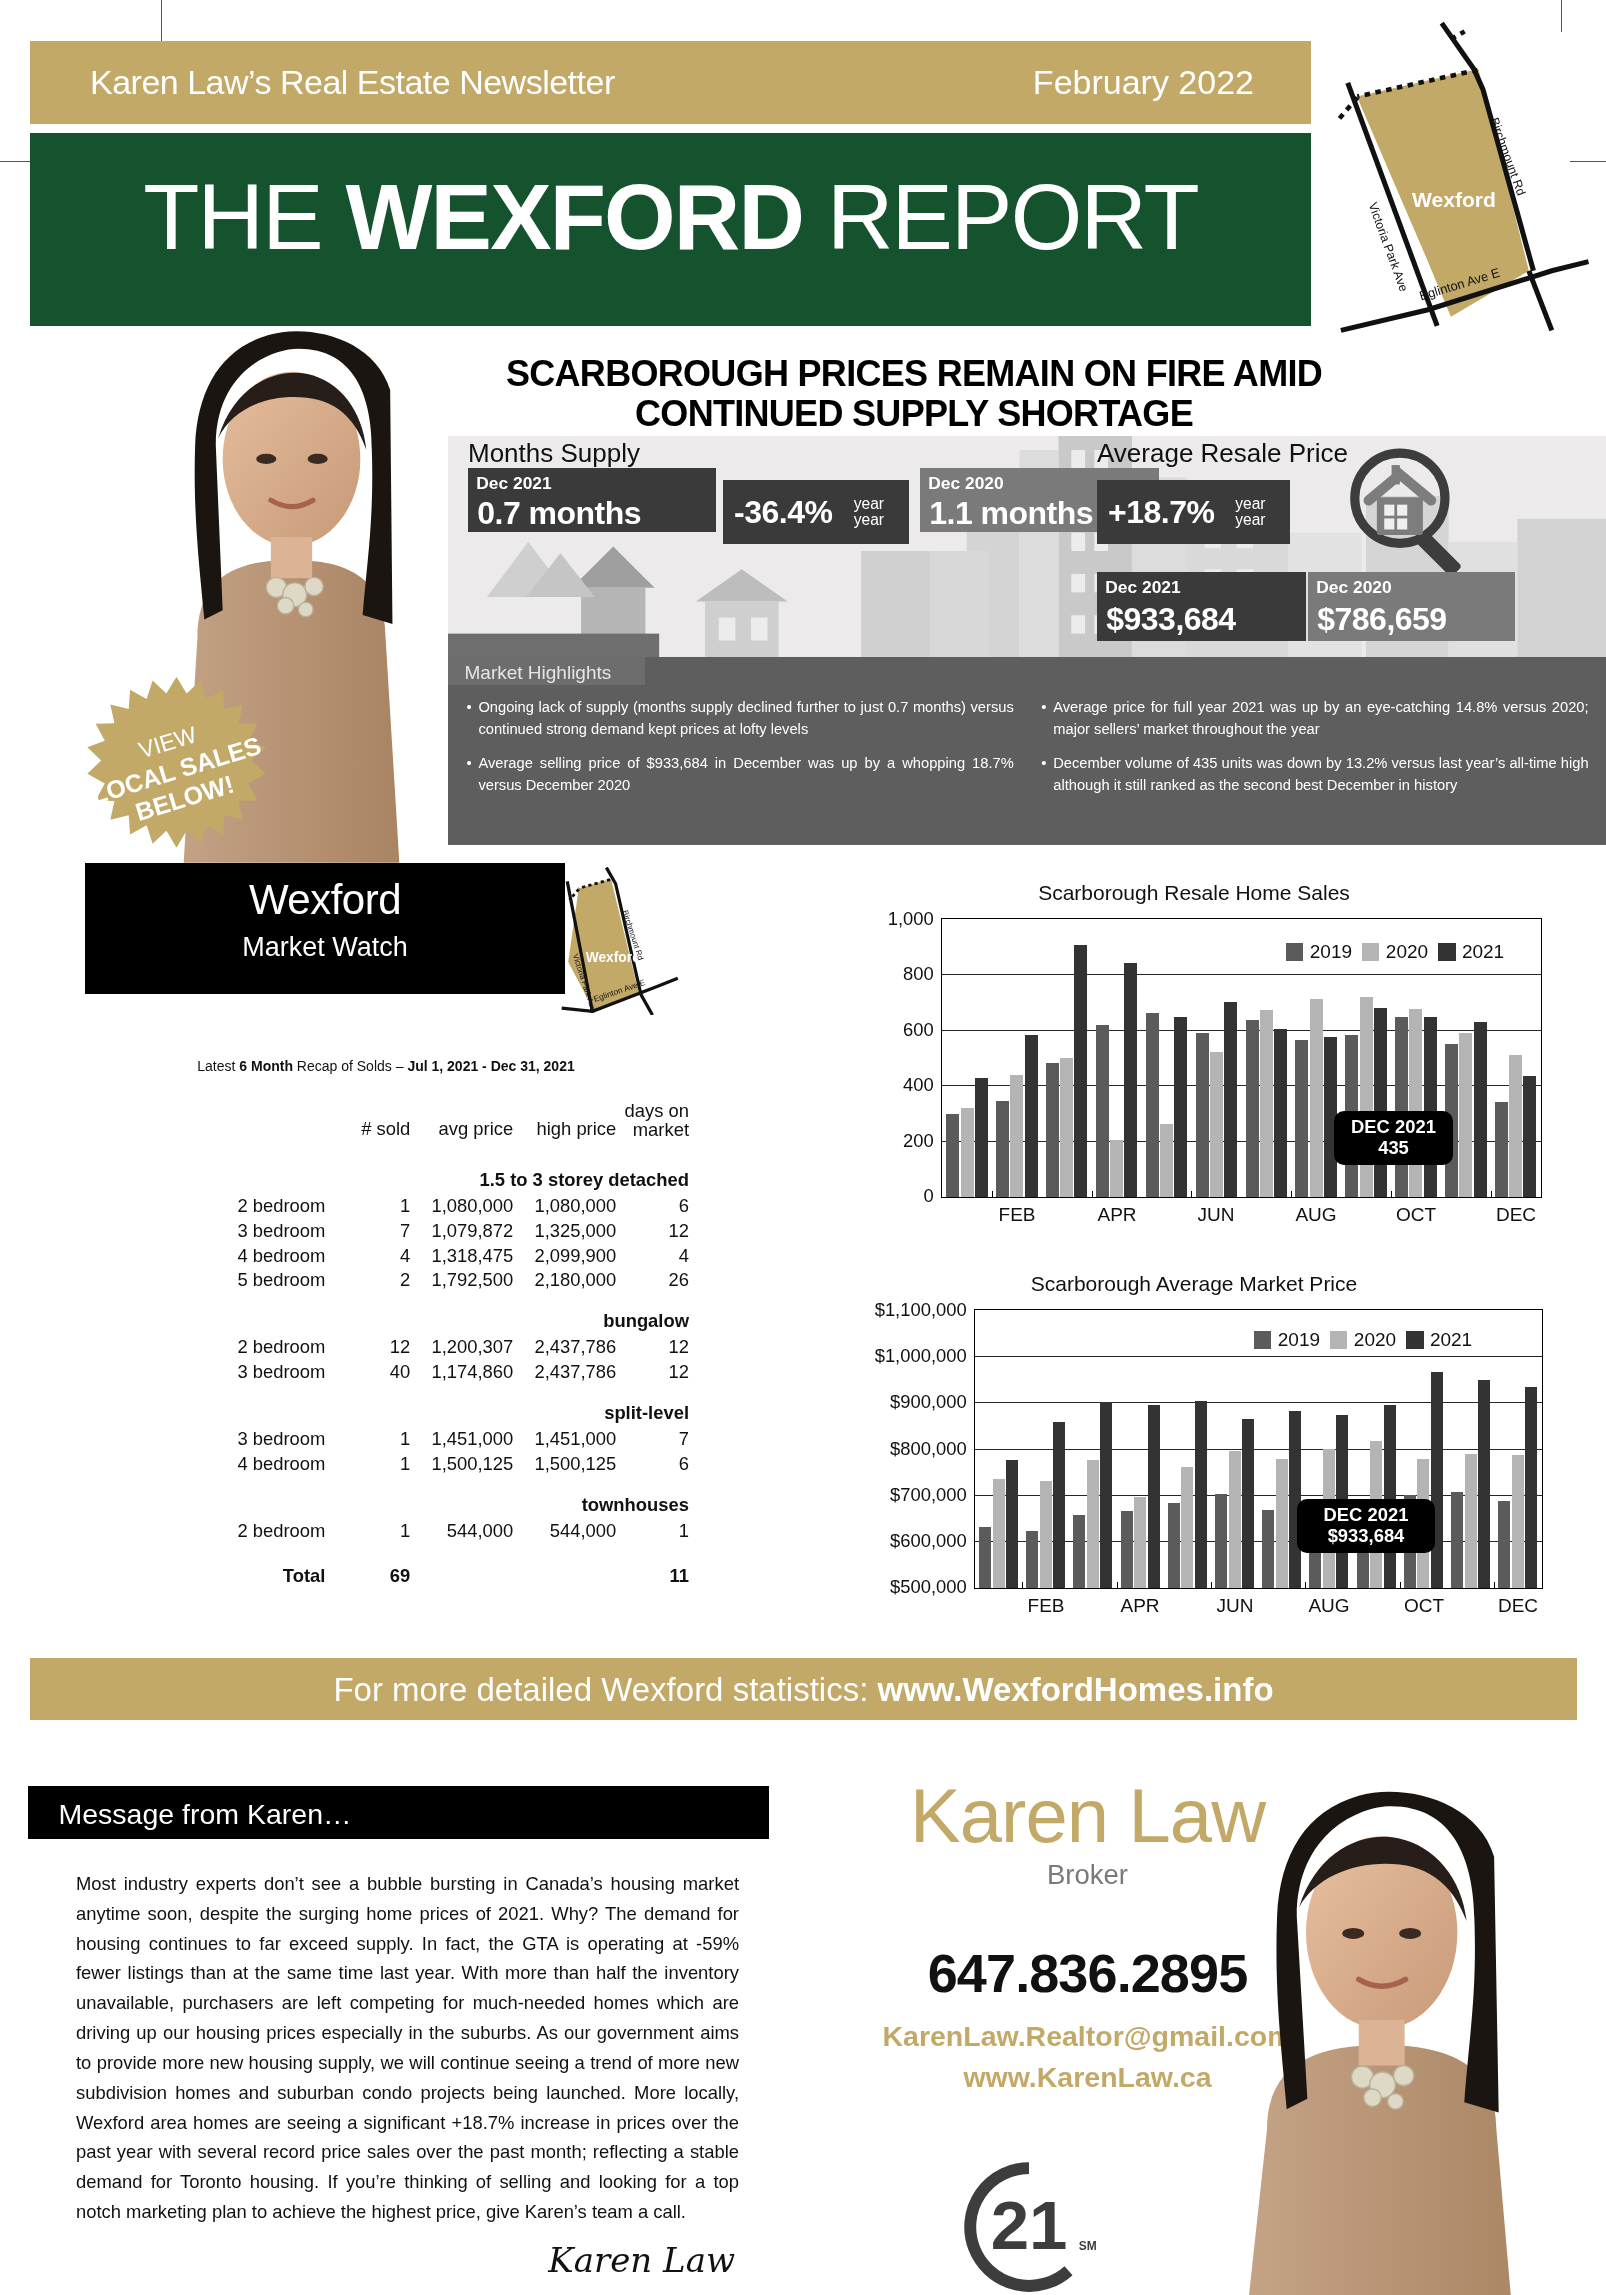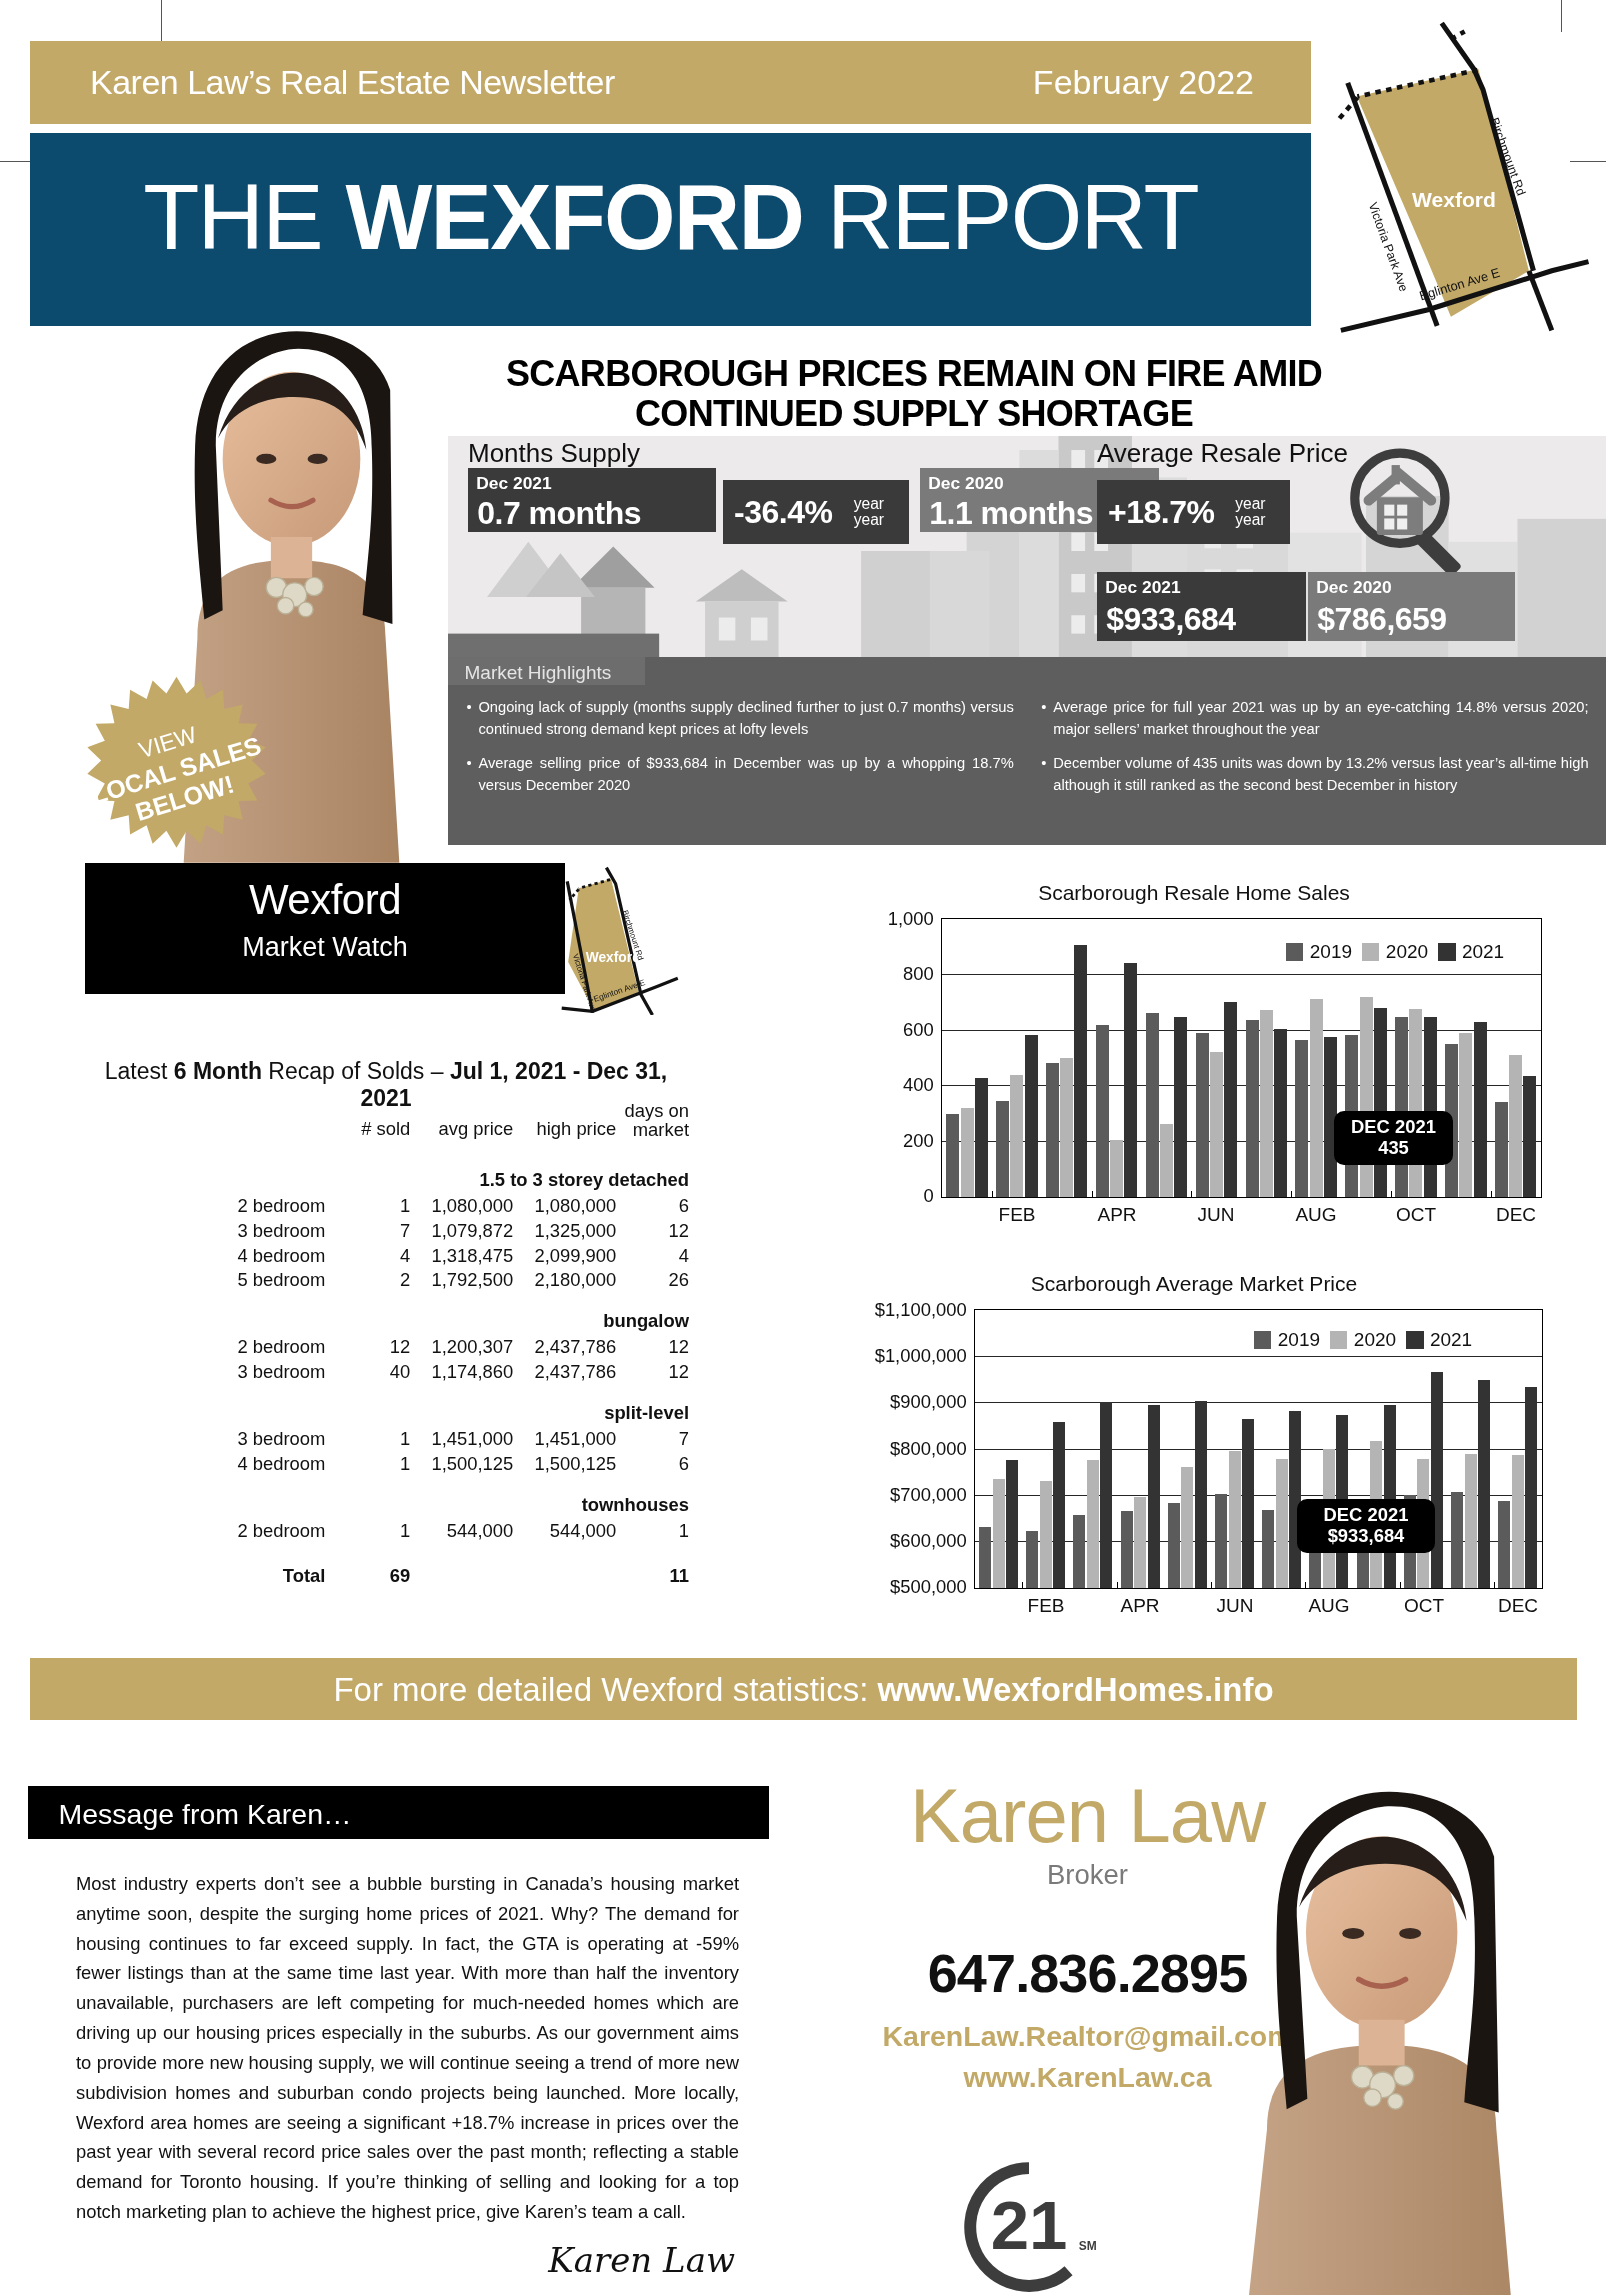--- a/index.html
+++ b/index.html
@@ -13,21 +13,21 @@
   
   .gold-band { position:absolute; left:30px; top:41px; width:1281px; height:83px;
     background:#c2a967; }
   .gold-band .nl-title { position:absolute; left:60px; top:22px;
     font-size:34px; color:#fff; font-weight:400; letter-spacing:-0.5px; }
   .gold-band .nl-date { position:absolute; right:57px; top:22px;
     font-size:34px; color:#fff; font-weight:400; }
 
   
   .masthead { position:absolute; left:30px; top:133px; width:1281px; height:193px;
-    background:#0c4a6e; }
+    background:#14532d; }
   .masthead .mh-text { position:absolute; left:0; right:0; top:38px;
     text-align:center; color:#fff; font-size:92px; line-height:1;
     letter-spacing:-1.8px; font-weight:300; white-space:nowrap; }
   .masthead .mh-text b { font-weight:800; }
 
   
   .map-top { position:absolute; left:1313px; top:13.8px; width:285px; height:321px; }
 
   
   .headline { position:absolute; left:441px; top:354px; width:946px;
@@ -88,21 +88,21 @@
   .ww-box { position:absolute; left:85px; top:863px; width:480px; height:131px;
     background:#000; }
   .ww-box .t1 { position:absolute; left:0; right:0; top:13px; text-align:center;
     color:#fff; font-size:42px; font-weight:400; letter-spacing:-0.5px; }
   .ww-box .t2 { position:absolute; left:0; right:0; top:69px; text-align:center;
     color:#fff; font-size:27px; font-weight:300; }
   .map-small { position:absolute; left:535px; top:863px; width:152px; height:152px; }
 
   
   .recap { position:absolute; left:83px; top:1058px; width:606px;
-    text-align:center; font-size:23px; color:#111; }
+    text-align:center; font-size:14px; color:#111; }
   .recap b { font-weight:700; }
 
   .tbl { position:absolute; left:83px; top:1102px; width:606px;
     font-size:18.4px; color:#111; }
   .tbl table { width:100%; border-collapse:collapse; }
   .tbl th { font-weight:400; vertical-align:bottom; padding:0 0 12px 0; }
   .tbl th.c0 { text-align:left; }
   .tbl th.cn { text-align:right; }
   .tbl th .two { display:block; line-height:1.02; }
   .tbl td { padding:1.4px 0; }

